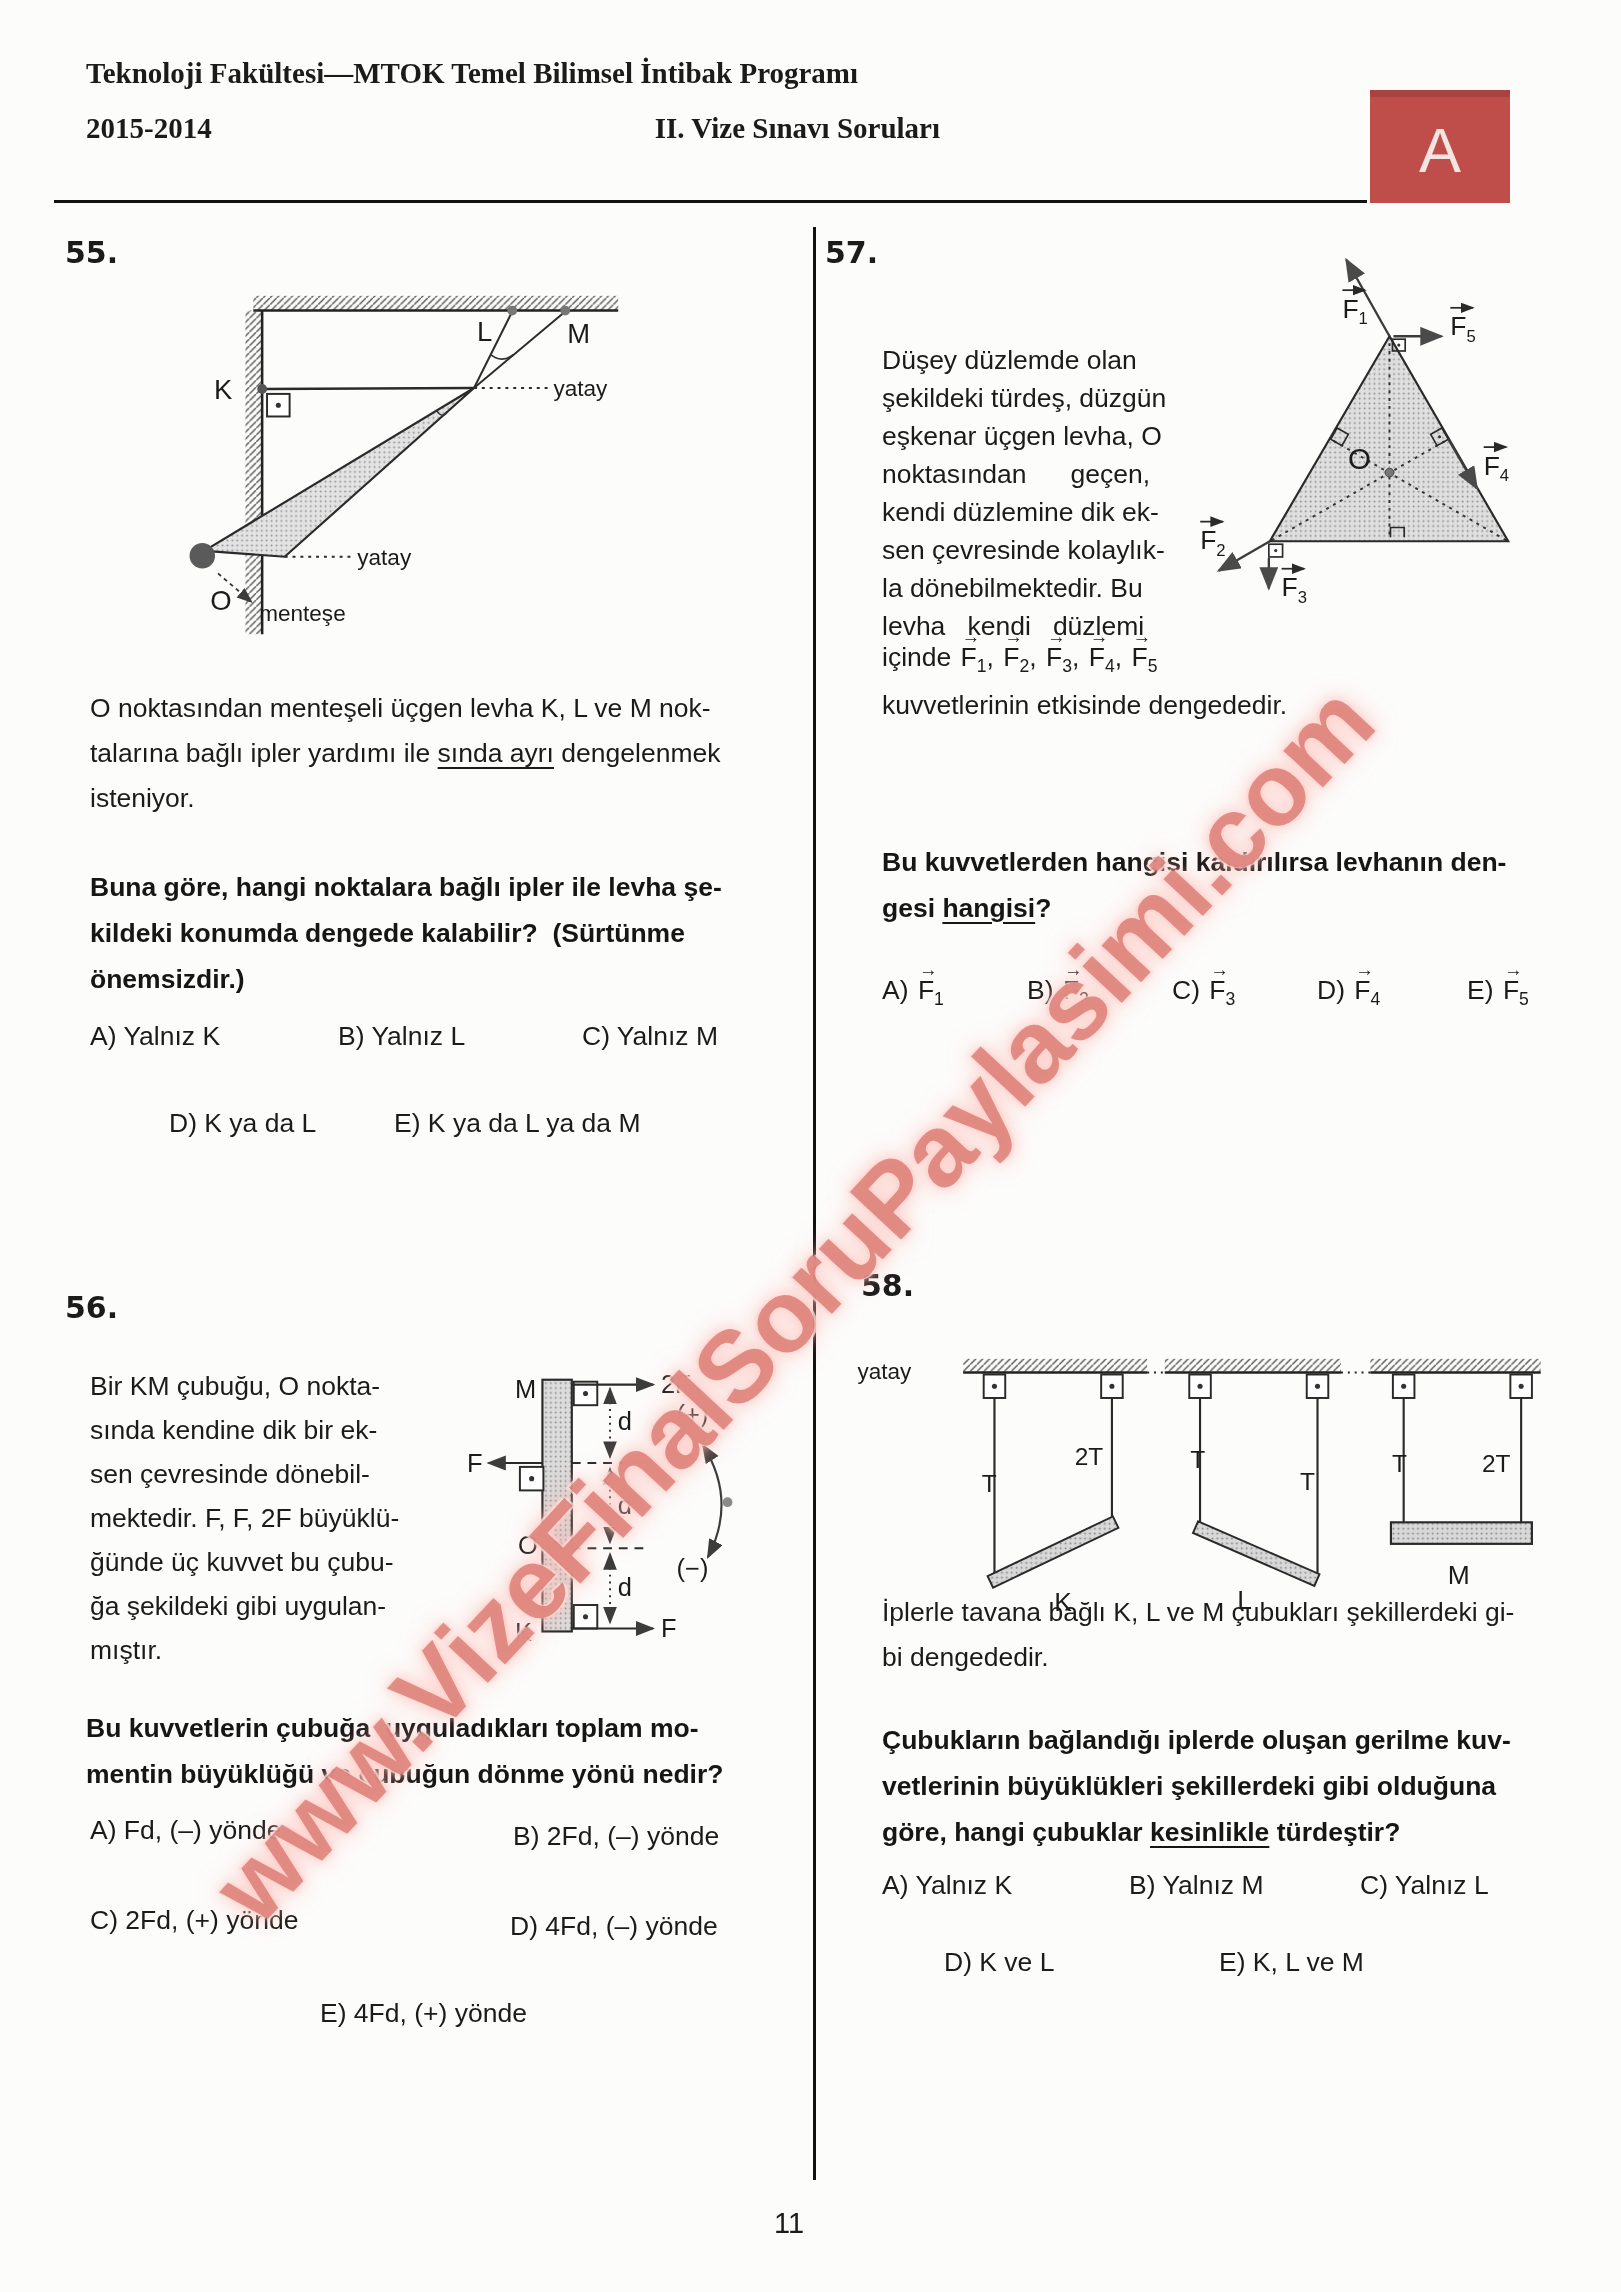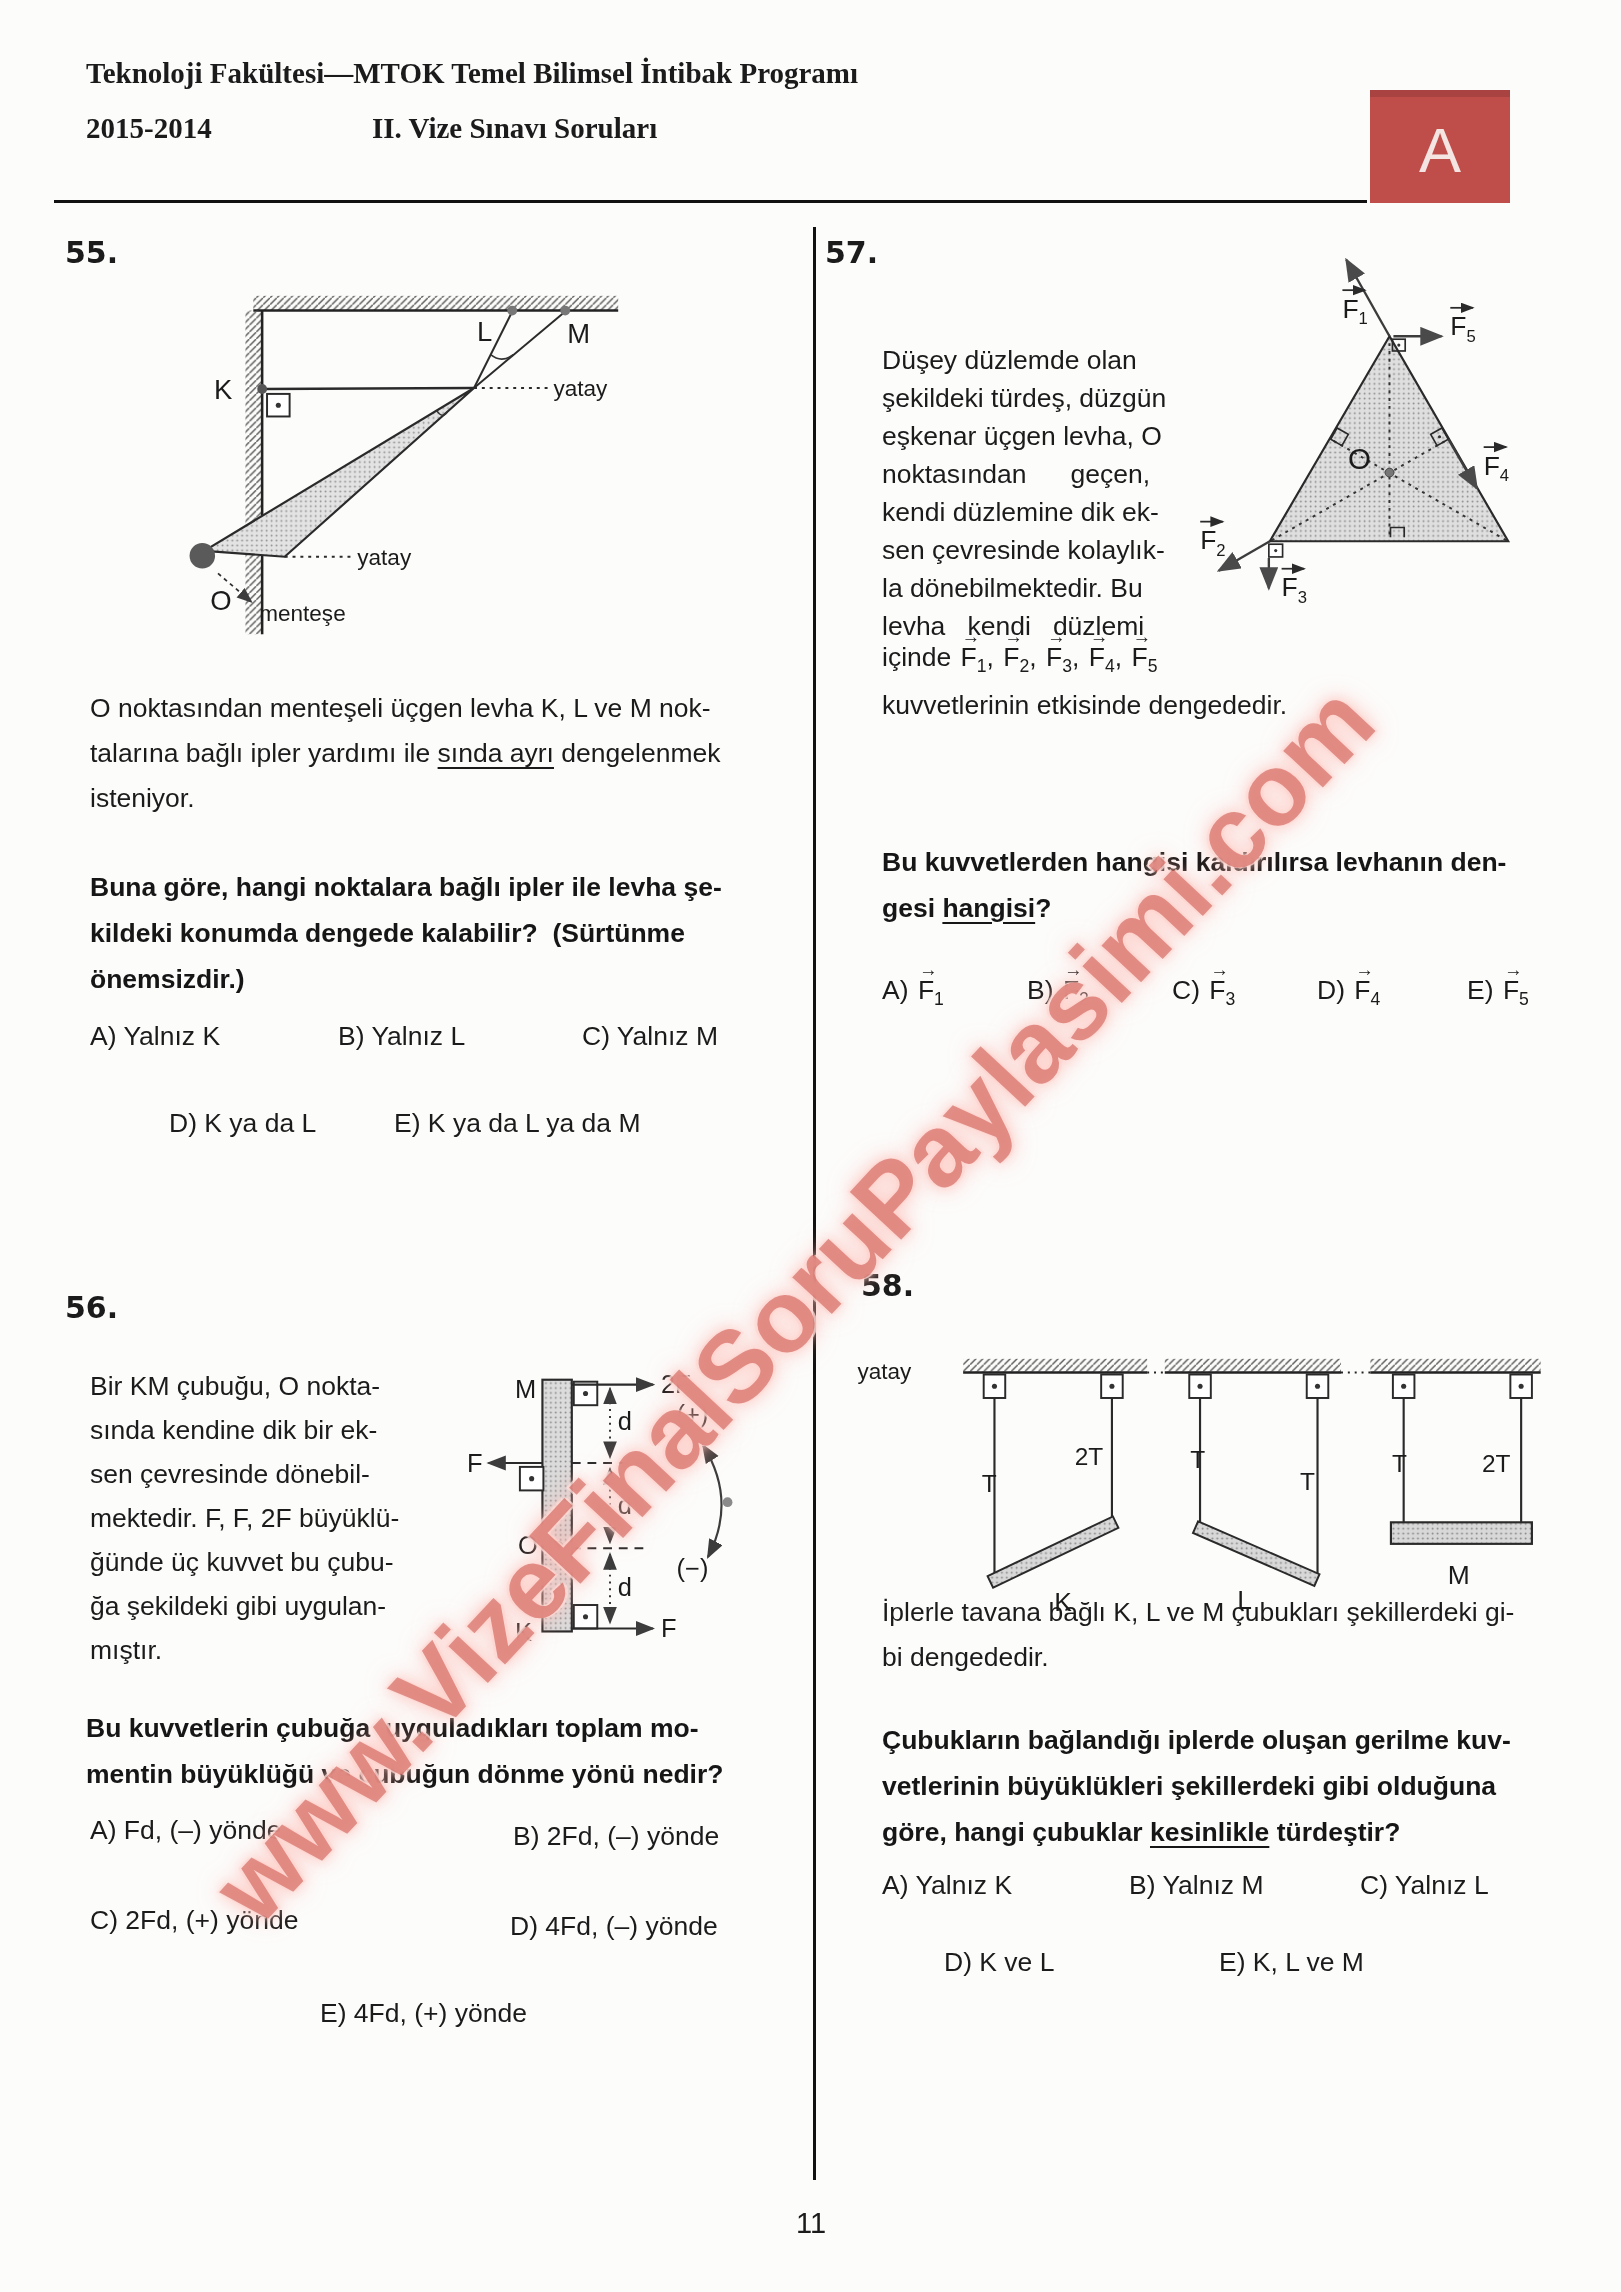--- a/index.html
+++ b/index.html
@@ -24,27 +24,27 @@
       text-shadow:0 0 9.8px rgba(255,212,206,.95),0 0 23.5px rgba(255,160,150,.65),
                   2px 2px 0 rgba(255,236,233,.75),-2px -2px 0 rgba(255,236,233,.75)}
   .tab{background:#bf4d4a;border-top:7.8px solid #a84341;display:flex;align-items:center;justify-content:center}
   .tab span{color:#f4e4e2;font-size:63px;line-height:1}
 </style>
 </head>
 <body>
 
 <div class="abs hdr" style="left:86px;top:57px">Teknoloji Fakültesi—MTOK Temel Bilimsel İntibak Programı</div>
 <div class="abs hdr" style="left:86px;top:112px">2015-2014</div>
-<div class="abs hdr" style="left:372px;top:112px;width:568px;text-align:left">II. Vize Sınavı Soruları</div>
+<div class="abs hdr" style="left:372px;top:112px;width:568px;text-align:right">II. Vize Sınavı Soruları</div>
 <div class="abs rule" style="left:54px;top:200px;width:1313px;height:2.9px"></div>
 <div class="abs tab" style="left:1370px;top:90px;width:140px;height:106px">
   <span>A</span>
 </div>
 <div class="abs rule" style="left:813px;top:227px;width:2.9px;height:1953px"></div>
-<div class="abs" style="left:774px;top:2207px;width:74px;text-align:center;font-size:29px">11</div>
+<div class="abs" style="left:774px;top:2207px;width:74px;text-align:left;font-size:29px">11</div>
 
 <div class="abs qnum" style="left:65px;top:235px">55.</div>
 
 <svg class="abs" style="left:167px;top:284px" width="461" height="365" viewBox="0 0 470 372">
   <defs>
     <pattern id="hatch55" width="7" height="7" patternUnits="userSpaceOnUse">
       <path d="M0,7 L7,0" stroke="#555" stroke-width="1.4" fill="none"></path>
     </pattern>
     <pattern id="dots55" width="5" height="5" patternUnits="userSpaceOnUse">
       <rect width="5" height="5" fill="#e3e3e3"></rect>

